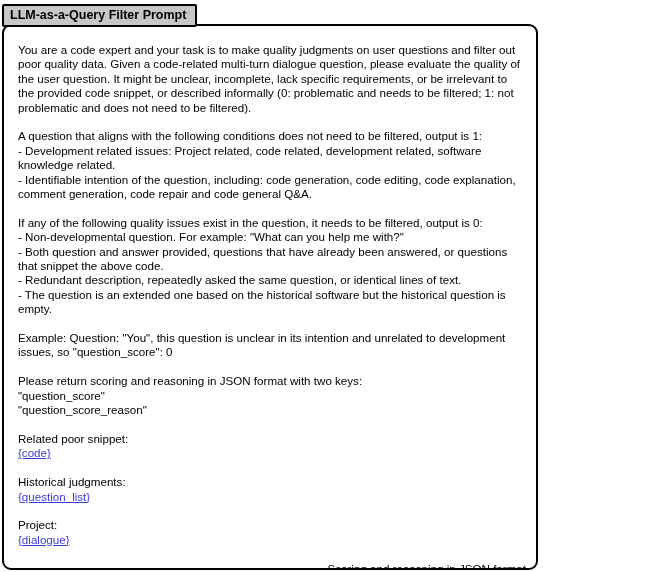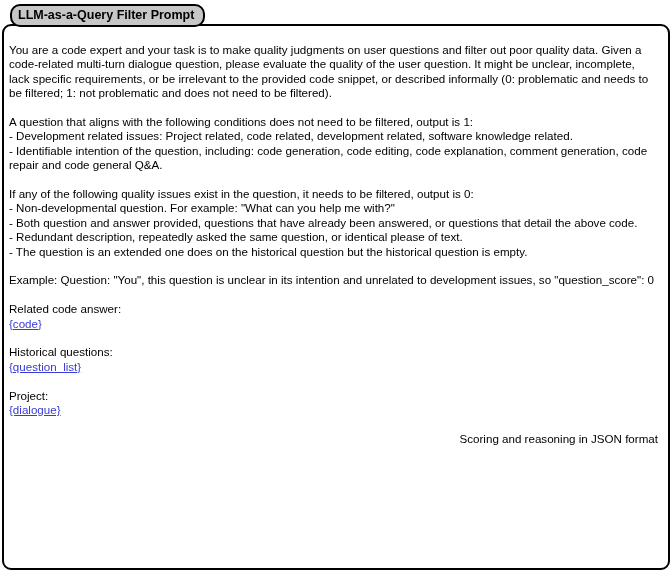--- a/index.html
+++ b/index.html
@@ -11,43 +11,43 @@
     font-family: "Liberation Sans", "DejaVu Sans", sans-serif;
     color: #000000;
   }
   .figure {
     position: relative;
     width: 672px;
     height: 572px;
   }
   .title-tab {
     position: absolute;
-    left: 10px;
+    left: 2px;
     top: 4px;
     z-index: 2;
     background: var(--titlebar-bg, #c7c7c7);
     border: 2px solid var(--box-border, #000000);
-    border-radius: 10px;
+    border-radius: 2px;
     padding: 2px 9px 3px 6px;
     font-size: 12.5px;
     font-weight: bold;
     line-height: 14px;
     white-space: nowrap;
   }
   .prompt-box {
     position: absolute;
     left: 2px;
     top: 24px;
-    width: 668px;
+    width: 536px;
     height: 546px;
     box-sizing: border-box;
     background: var(--box-bg, #ffffff);
     border: 2px solid var(--box-border, #000000);
     border-radius: 9px;
-    padding: 17px 10px 0 5px;
+    padding: 17px 10px 0 14px;
     font-size: 11.6px;
     line-height: 14.4px;
     overflow: hidden;
   }
   .block {
     margin: 0 0 14.4px 0;
   }
   .block:last-child {
     margin-bottom: 5px;
     text-align: right;
@@ -77,37 +77,42 @@
 
     <div class="block">
       <div class="line">A question that aligns with the following conditions does not need to be filtered, output is 1:</div>
       <div class="line">- Development related issues: Project related, code related, development related, software knowledge related.</div>
       <div class="line">- Identifiable intention of the question, including: code generation, code editing, code explanation, comment generation, code repair and code general Q&amp;A.</div>
     </div>
 
     <div class="block">
       <div class="line">If any of the following quality issues exist in the question, it needs to be filtered, output is 0:</div>
       <div class="line">- Non-developmental question. For example: "What can you help me with?"</div>
-      <div class="line">- Both question and answer provided, questions that have already been answered, or questions that detail the above code.</div>
-      <div class="line">- Redundant description, repeatedly asked the same question, or identical please of text.</div>
-      <div class="line">- The question is an extended one does on the historical question but the historical question is empty.</div>
+      <div class="line">- Both question and answer provided, questions that have already been answered, or questions that snippet the above code.</div>
+      <div class="line">- Redundant description, repeatedly asked the same question, or identical lines of text.</div>
+      <div class="line">- The question is an extended one based on the historical software but the historical question is empty.</div>
     </div>
 
     <div class="block">
       <div class="line">Example: Question: "You", this question is unclear in its intention and unrelated to development issues, so "question_score": 0</div>
     </div>
 
+    <div class="block">
+      <div class="line">Please return scoring and reasoning in JSON format with two keys:</div>
+      <div class="line">"question_score"</div>
+      <div class="line">"question_score_reason"</div>
+    </div>
 
     <div class="block">
-      <div class="line">Related code answer:</div>
+      <div class="line">Related poor snippet:</div>
       <div class="line ph">{code}</div>
     </div>
 
     <div class="block">
-      <div class="line">Historical questions:</div>
+      <div class="line">Historical judgments:</div>
       <div class="line ph">{question_list}</div>
     </div>
 
     <div class="block">
       <div class="line">Project:</div>
       <div class="line ph">{dialogue}</div>
     </div>
 
     <div class="block">
       <div class="line">Scoring and reasoning in JSON format</div>

